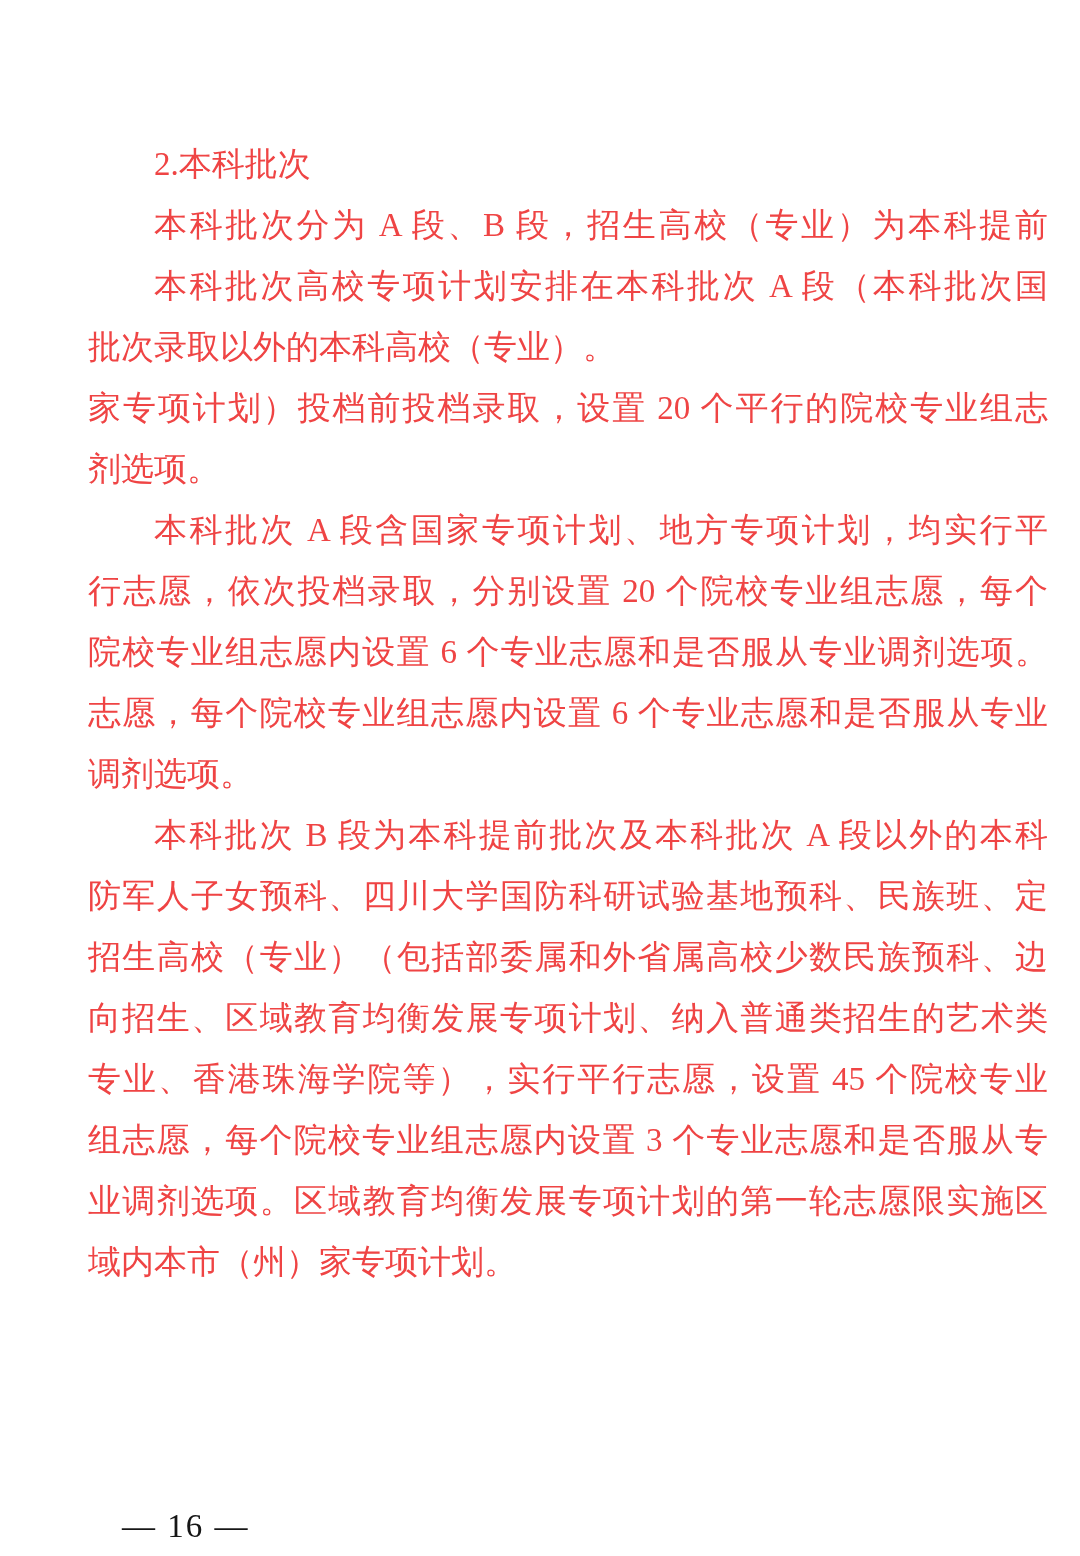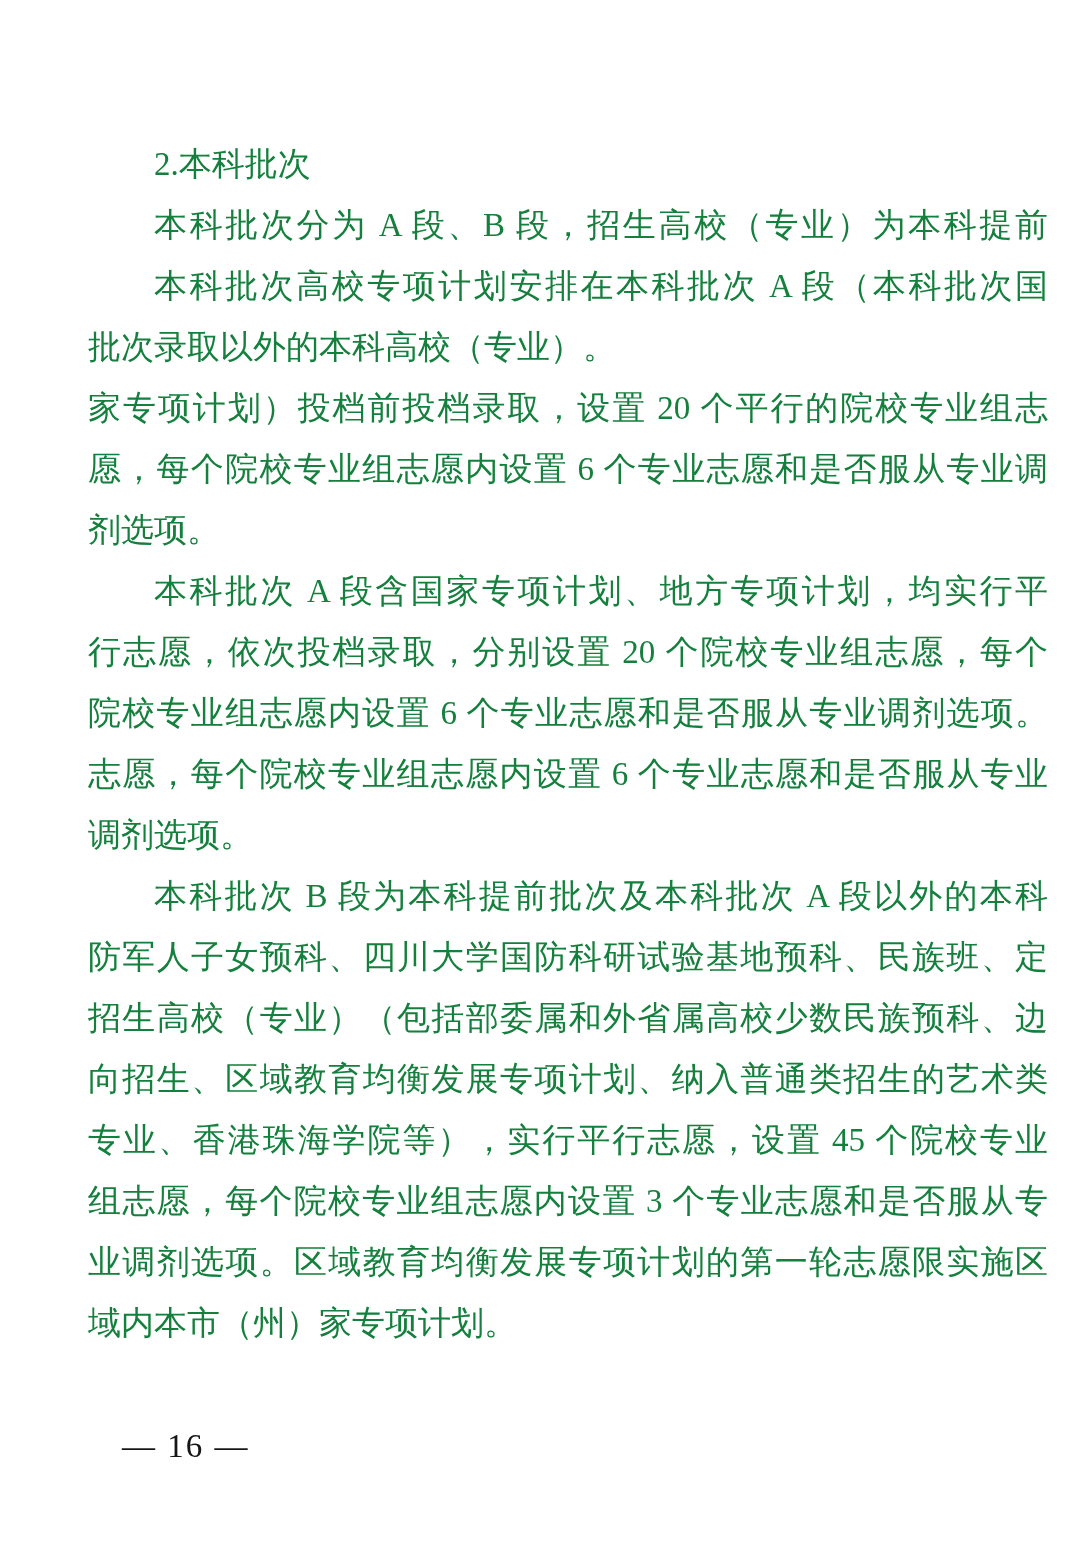--- a/index.html
+++ b/index.html
@@ -23,50 +23,49 @@
     width: 960px;
   }
   .line {
     font-size: 33px;
     line-height: 61px;
     height: 61px;
     overflow: hidden;
     text-align: justify;
     text-align-last: justify;
     white-space: normal;
-    color: #15803d;
+    color: #ef4444;
   }
   .indent {
     text-indent: 66px;
   }
   .para-end {
     text-align: left;
     text-align-last: left;
   }
   .page-number {
     position: absolute;
     left: 122px;
-    top: 1424px;
+    top: 1504px;
     font-size: 33px;
     line-height: 44px;
     color: #161616;
     letter-spacing: 2px;
   }
 </style>
 </head>
 <body>
 
 <div class="page">
   <div class="text-block">
     <div class="line indent para-end">2.本科批次</div>
     <div class="line indent">本科批次分为 A 段、B 段，招生高校（专业）为本科提前</div>
     <div class="line indent">本科批次高校专项计划安排在本科批次 A 段（本科批次国</div>
     <div class="line para-end">批次录取以外的本科高校（专业）。</div>
     <div class="line">家专项计划）投档前投档录取，设置 20 个平行的院校专业组志</div>
-    <div class="line">愿，每个院校专业组志愿内设置 6 个专业志愿和是否服从专业调</div>
     <div class="line para-end">剂选项。</div>
     <div class="line indent">本科批次 A 段含国家专项计划、地方专项计划，均实行平</div>
     <div class="line">行志愿，依次投档录取，分别设置 20 个院校专业组志愿，每个</div>
     <div class="line">院校专业组志愿内设置 6 个专业志愿和是否服从专业调剂选项。</div>
     <div class="line">志愿，每个院校专业组志愿内设置 6 个专业志愿和是否服从专业</div>
     <div class="line para-end">调剂选项。</div>
     <div class="line indent">本科批次 B 段为本科提前批次及本科批次 A 段以外的本科</div>
     <div class="line">防军人子女预科、四川大学国防科研试验基地预科、民族班、定</div>
     <div class="line">招生高校（专业）（包括部委属和外省属高校少数民族预科、边</div>
     <div class="line">向招生、区域教育均衡发展专项计划、纳入普通类招生的艺术类</div>

